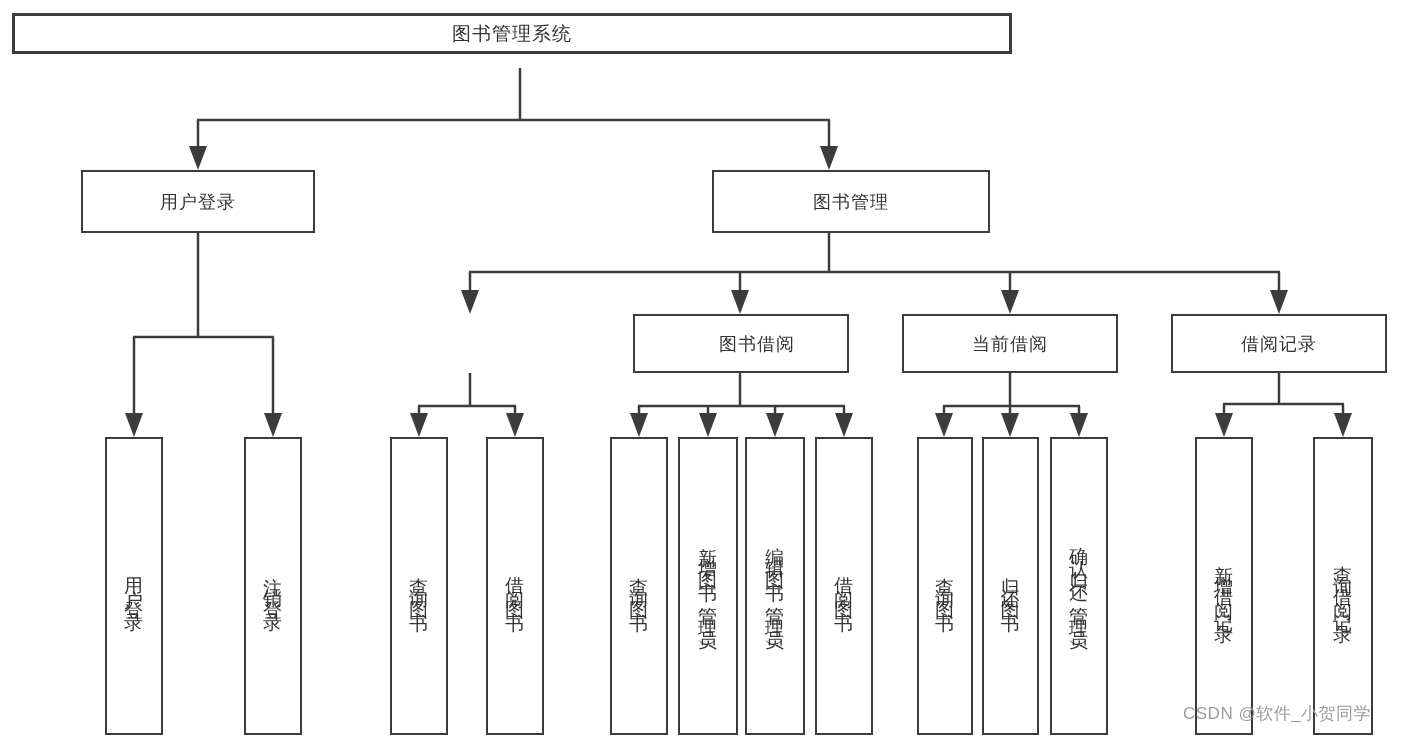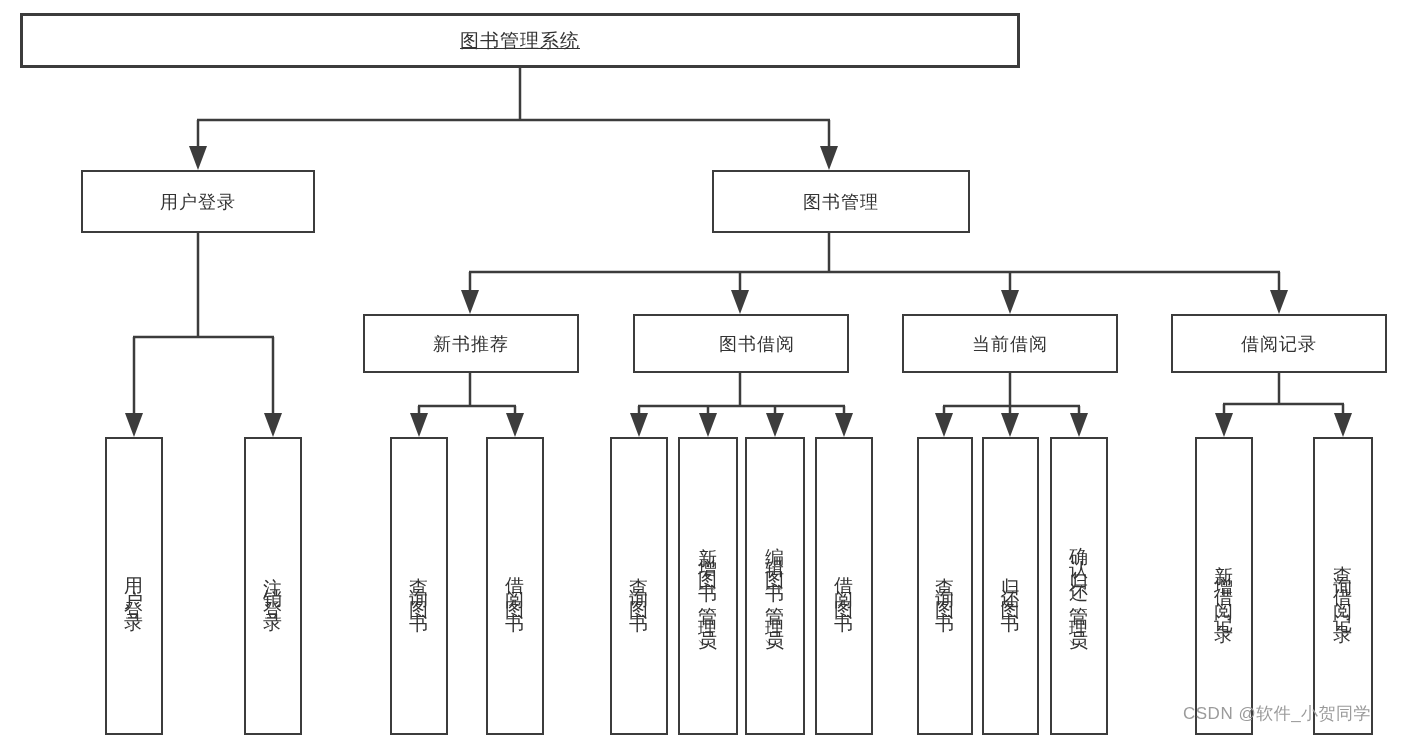--- a/index.html
+++ b/index.html
@@ -114,34 +114,31 @@
       <line x1="1010" y1="406" x2="1010" y2="419" stroke="#3c3c3c" stroke-width="2.5"></line>
       <polygon points="1001,413 1019,413 1010,437" fill="#3c3c3c"></polygon>
       <line x1="1079" y1="406" x2="1079" y2="419" stroke="#3c3c3c" stroke-width="2.5"></line>
       <polygon points="1070,413 1088,413 1079,437" fill="#3c3c3c"></polygon>
       <line x1="1224" y1="404" x2="1224" y2="419" stroke="#3c3c3c" stroke-width="2.5"></line>
       <polygon points="1215,413 1233,413 1224,437" fill="#3c3c3c"></polygon>
       <line x1="1343" y1="404" x2="1343" y2="419" stroke="#3c3c3c" stroke-width="2.5"></line>
       <polygon points="1334,413 1352,413 1343,437" fill="#3c3c3c"></polygon>
     </svg>
 
-  <div class="hbox root-box" style="left:20px; top:13px; width:1000px; height:55px;text-decoration:underline;">
+  <div class="hbox root-box" style="left:12px; top:13px; width:1000px; height:41px;">
     <span>图书管理系统</span>
   </div>
 
   <div class="hbox" style="left:81px; top:170px; width:234px; height:63px;">
     <span>用户登录</span>
   </div>
-  <div class="hbox" style="left:712px; top:170px; width:258px; height:63px;">
+  <div class="hbox" style="left:712px; top:170px; width:278px; height:63px;">
     <span>图书管理</span>
   </div>
 
-  <div class="hbox" style="left:363px; top:314px; width:216px; height:59px;">
-    <span>新书推荐</span>
-  </div>
   <div class="hbox" style="left:633px; top:314px; width:216px; height:59px;padding-left:32px;">
     <span>图书借阅</span>
   </div>
   <div class="hbox" style="left:902px; top:314px; width:216px; height:59px;text-align:center;">
     <span>当前借阅</span>
   </div>
   <div class="hbox" style="left:1171px; top:314px; width:216px; height:59px;font-family:Liberation Serif, serif;">
     <span>借阅记录</span>
   </div>
 

